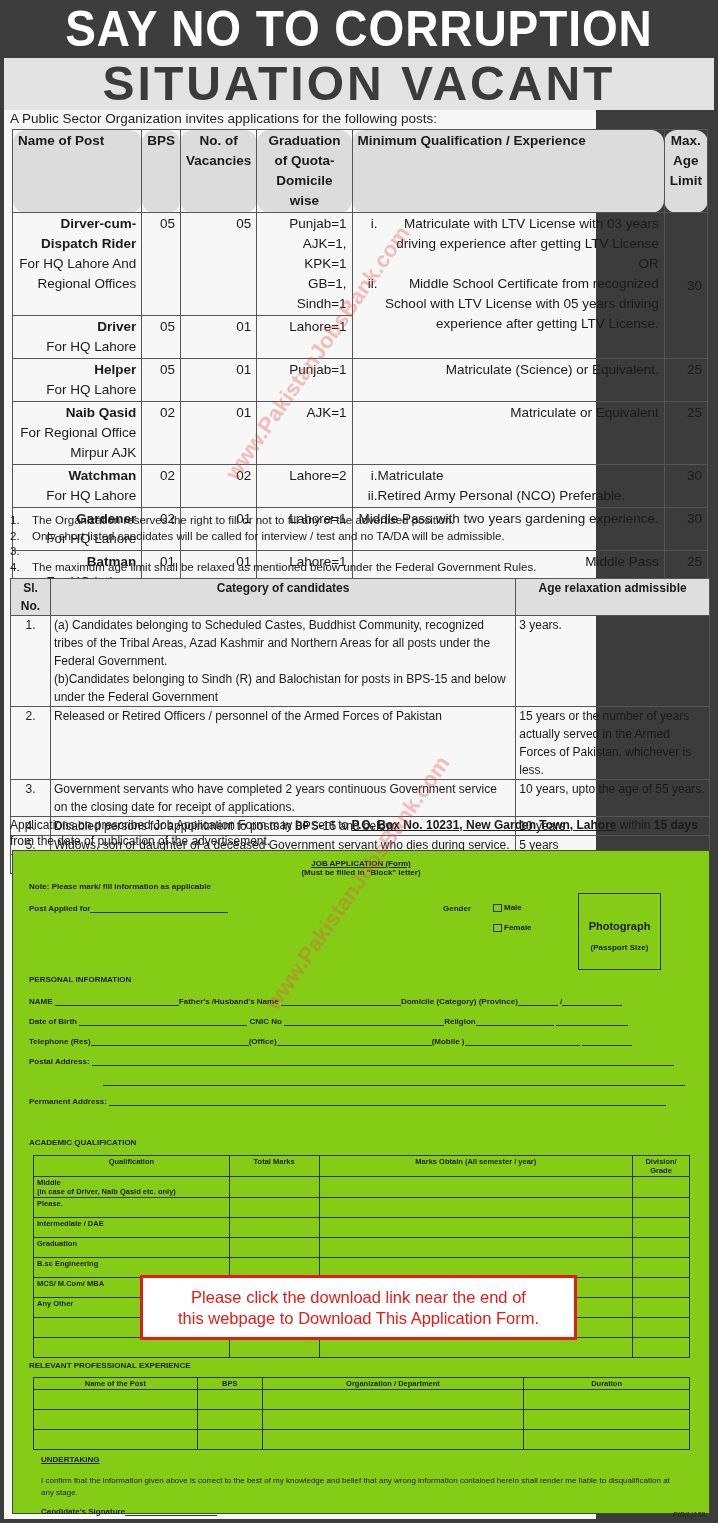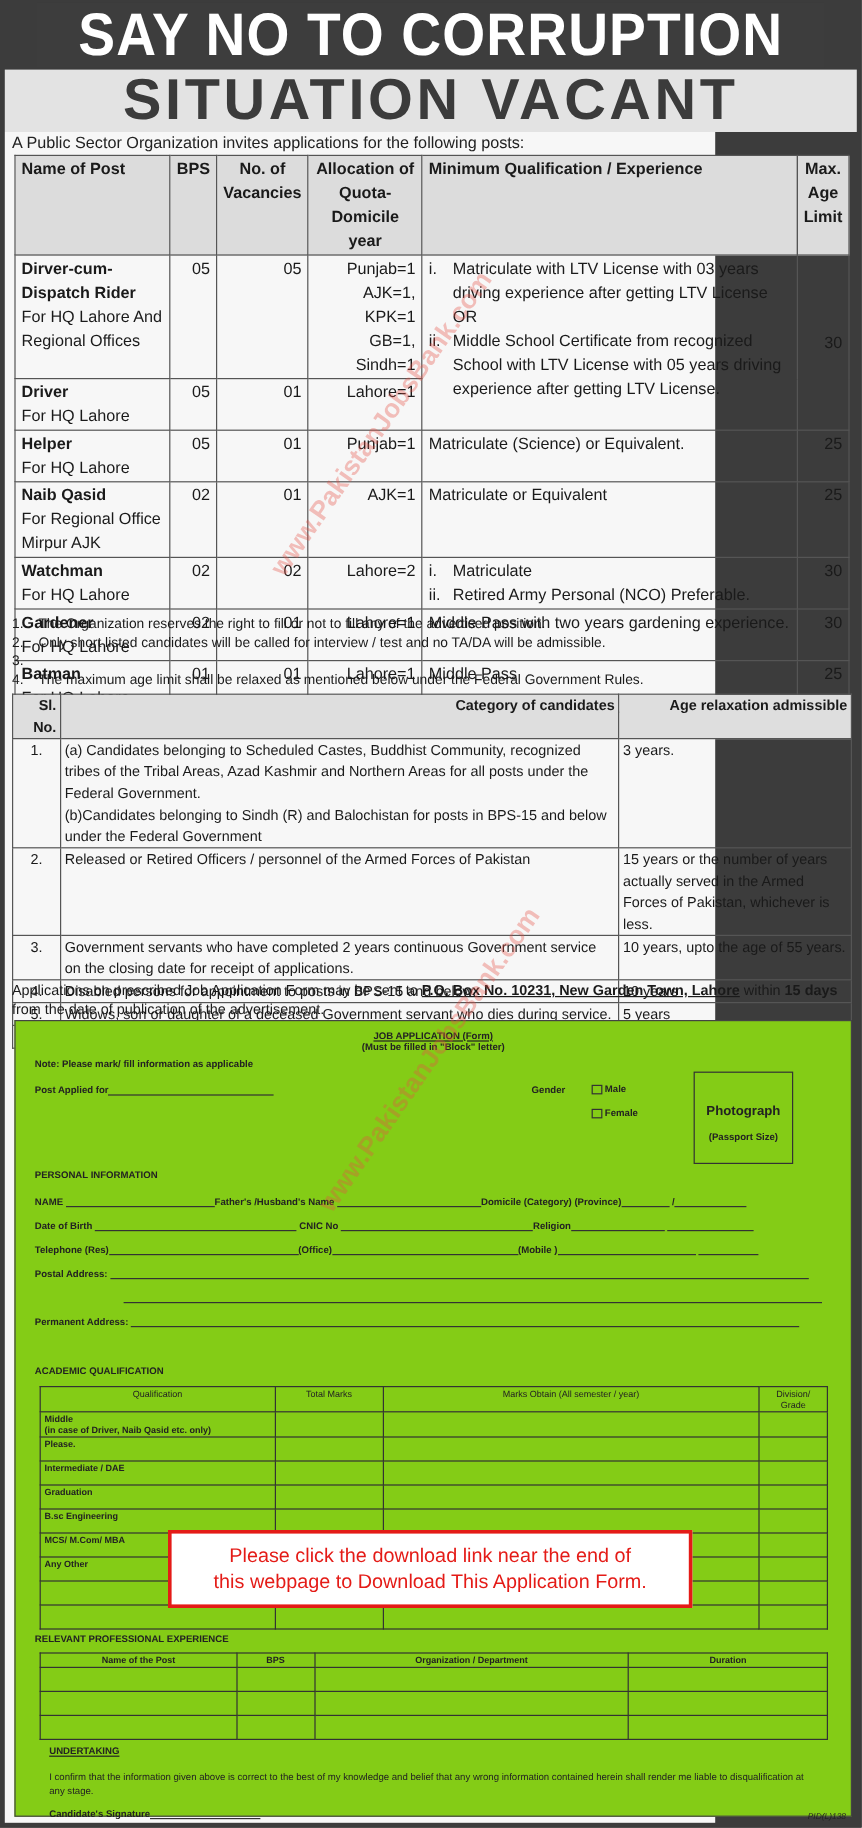--- a/index.html
+++ b/index.html
@@ -5,44 +5,44 @@
   * { box-sizing: border-box; margin: 0; padding: 0; }
   html, body { width: 718px; height: 1523px; background: #3a3a3a; overflow: hidden; }
   body { font-family: "Liberation Sans", sans-serif; color: #1a1a1a; position: relative; }
   .page { position: absolute; left: 0; top: 0; width: 718px; height: 1523px; background: #3c3c3c; }
   .banner1 { position: absolute; left: 2px; top: 2px; width: 714px; height: 54px; background: #3d3d3d; color: #fff; text-align: center; font-weight: bold; font-size: 50px; line-height: 54px; letter-spacing: 1px; transform: scaleX(0.92); transform-origin: center; }
   .banner2 { position: absolute; left: 4px; top: 58px; width: 710px; height: 52px; background: #e3e3e3; text-align: center; font-weight: bold; font-size: 48px; line-height: 52px; letter-spacing: 3px; color: #3b3b3b; }
   .content { position: absolute; left: 4px; top: 110px; width: 592px; height: 1409px; background: #f7f7f7; }
   .intro { position: absolute; left: 6px; top: 0px; font-size: 13.5px; line-height: 18px; color: #222; }
   table { border-collapse: collapse; }
   .posts { position: absolute; left: 8px; top: 19px; width: 696px; font-size: 13.5px; }
-  .posts th, .posts td { border: 1.5px solid #555; vertical-align: top; padding: 1px 5px; line-height: 20px; }
-  .posts th { background: #dcdcdc; font-weight: bold; text-align: center; }
+  .posts th, .posts td { border: 1.5px solid #555; vertical-align: top; padding: 1px 5px; line-height: 20px; text-align: right; }
+  .posts th { background: #dcdcdc; font-weight: bold; text-align: center; border-radius: 13px; }
   .posts th.left { text-align: left; }
   .posts td.c { text-align: right; }
   .b { font-weight: bold; }
   .qual-line { display: flex; }
   .qual-line .n { width: 20px; flex: none; }
   .notes { position: absolute; left: 6px; top: 403px; font-size: 11.5px; line-height: 15.5px; }
   .notes .row { display: flex; }
   .notes .num { width: 22px; }
   .relax { position: absolute; left: 6px; top: 468px; width: 700px; font-size: 12px; }
   .relax th, .relax td { border: 1.5px solid #555; vertical-align: top; padding: 0 3px; line-height: 18px; }
-  .relax th { background: #dedede; text-align: right; font-weight: bold; }
+  .relax th { background: #dedede; text-align: center; font-weight: bold; }
   .relax td.c { text-align: center; }
   .apply { position: absolute; left: 6px; top: 707px; width: 704px; font-size: 12px; line-height: 16px; }
   .apply .u { font-weight: bold; text-decoration: underline; }
   .form { position: absolute; left: 8px; top: 740px; width: 698px; height: 664px; border: 1.5px solid #444; background: #84cc16; font-size: 8px; font-weight: bold; color: #222; }
   .form .abs { position: absolute; }
   .line { display: inline-block; border-bottom: 1px solid #333; height: 9px; vertical-align: bottom; }
   .cb { display: inline-block; width: 9px; height: 8px; border: 1px solid #333; vertical-align: middle; margin-right: 2px; }
   .photo { position: absolute; left: 565px; top: 42px; width: 83px; height: 77px; border: 1.5px solid #333; text-align: center; }
   .acad { position: absolute; left: 20px; top: 304px; width: 657px; font-size: 7.5px; }
   .acad th, .acad td { border: 1px solid #333; padding: 1px 3px; vertical-align: top; line-height: 9px; }
-  .acad th { text-align: center; font-weight: normal; }
+  .acad th { text-align: center; font-weight: bold; }
   .acad td { height: 20px; }
   .exp { position: absolute; left: 20px; top: 526px; width: 657px; font-size: 7.5px; }
   .exp th, .exp td { border: 1px solid #333; padding: 1px 3px; line-height: 9px; }
   .exp td { height: 20px; }
   .notice { position: absolute; left: 140px; top: 1275px; width: 437px; height: 65px; border: 3px solid #e41b17; background: #fff; color: #e41b17; font-size: 16.5px; line-height: 21px; text-align: center; padding-top: 9px; }
   .wm { position: absolute; color: rgba(230,80,70,0.35); font-size: 22px; font-weight: bold; transform: rotate(-55deg); transform-origin: left top; white-space: nowrap; }
 </style>
 </head>
 <body>
 
@@ -60,21 +60,21 @@
           <col style="width:66px">
           <col style="width:96px">
           <col style="width:324px">
           <col style="width:42px">
         </colgroup>
       <tbody>
           <tr>
         <th class="left">Name of Post</th>
         <th>BPS</th>
         <th>No. of Vacancies</th>
-        <th>Allocation of Quota-Domicile year</th>
+        <th>Graduation of Quota-Domicile wise</th>
         <th class="left">Minimum Qualification / Experience</th>
         <th>Max. Age Limit</th>
       </tr>
       <tr>
         <td><span class="b">Dirver-cum-Dispatch Rider</span> <span>For HQ Lahore And Regional Offices</span></td>
         <td class="c">05</td>
         <td class="c">05</td>
         <td class="c">
               <div>Punjab=1</div>
               <div>AJK=1, KPK=1</div>

